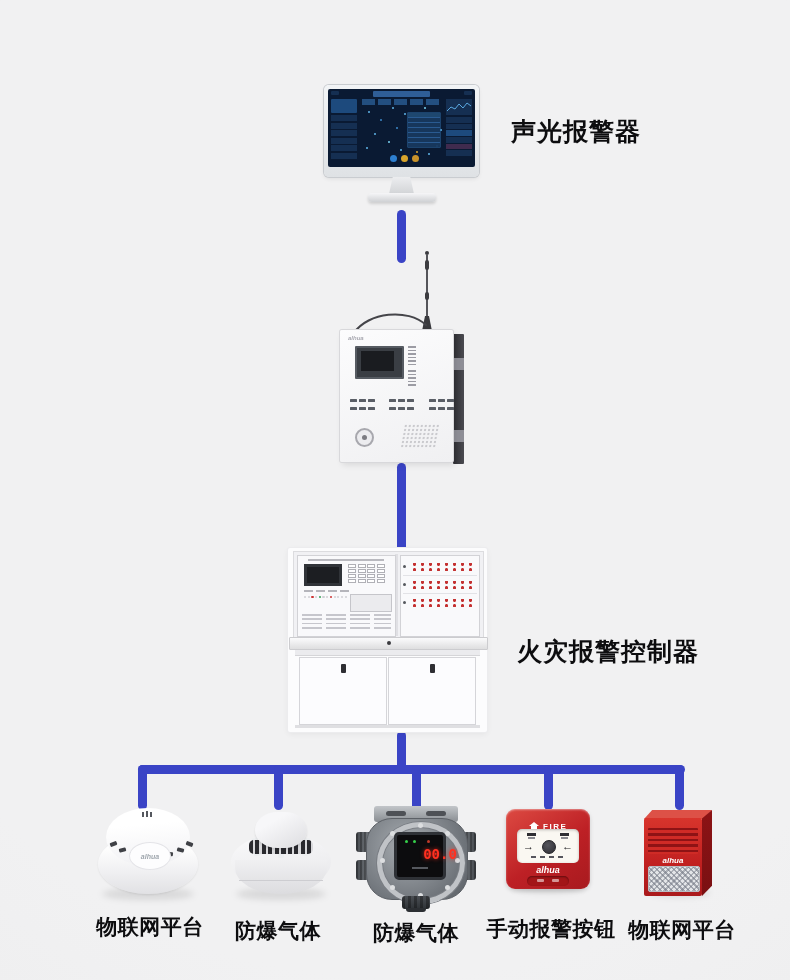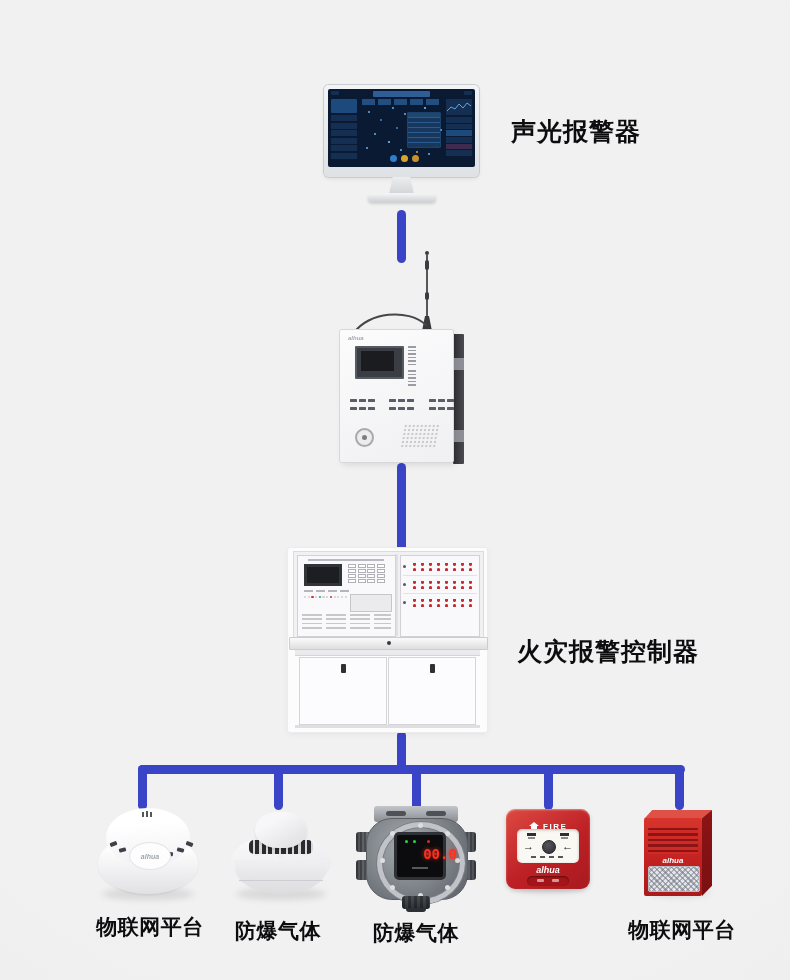--- a/index.html
+++ b/index.html
@@ -378,20 +378,21 @@
         <span class="abs" style="left:41px;top:27px;width:5px;height:2px;background:#55555c;"></span>
       </div>
       <div class="abs" style="left:0;top:56px;width:84px;text-align:center;font-size:9px;font-style:italic;font-weight:bold;color:#ffffff;">alhua</div>
       <div class="abs" style="left:21px;top:67px;width:42px;height:10px;border-radius:5px;background:#a31518;
            box-shadow:inset 0 1px 2px rgba(0,0,0,.4);">
         <span class="abs" style="left:10px;top:3px;width:7px;height:3px;background:rgba(255,255,255,.55);border-radius:1px;"></span>
         <span class="abs" style="left:25px;top:3px;width:7px;height:3px;background:rgba(255,255,255,.55);border-radius:1px;"></span>
       </div>
     </div>
   </div>
+  <div class="label-dev" style="left:551px;top:915px;">手动报警按钮</div>
 
   <div class="abs" style="left:644px;top:810px;width:70px;height:86px;">
     <div class="dev-shadow" style="left:6px;top:78px;width:60px;height:9px;"></div>
     <div class="abs" style="left:0;top:0;width:68px;height:9px;background:#dd5147;
          clip-path:polygon(12% 0,100% 0,88% 100%,0 100%);"></div>
     <div class="abs" style="left:58px;top:0;width:10px;height:86px;background:linear-gradient(180deg,#8c1315,#7a1012);
          clip-path:polygon(0 10%,100% 0,100% 88%,0 100%);"></div>
     <div class="abs" style="left:0;top:8px;width:58px;height:78px;border-radius:2px;
          background:linear-gradient(180deg,#d8342c,#c02020 60%,#aa1a1c);">
       <div class="abs" style="left:5px;top:2px;color:rgba(255,255,255,.9);white-space:nowrap;">

